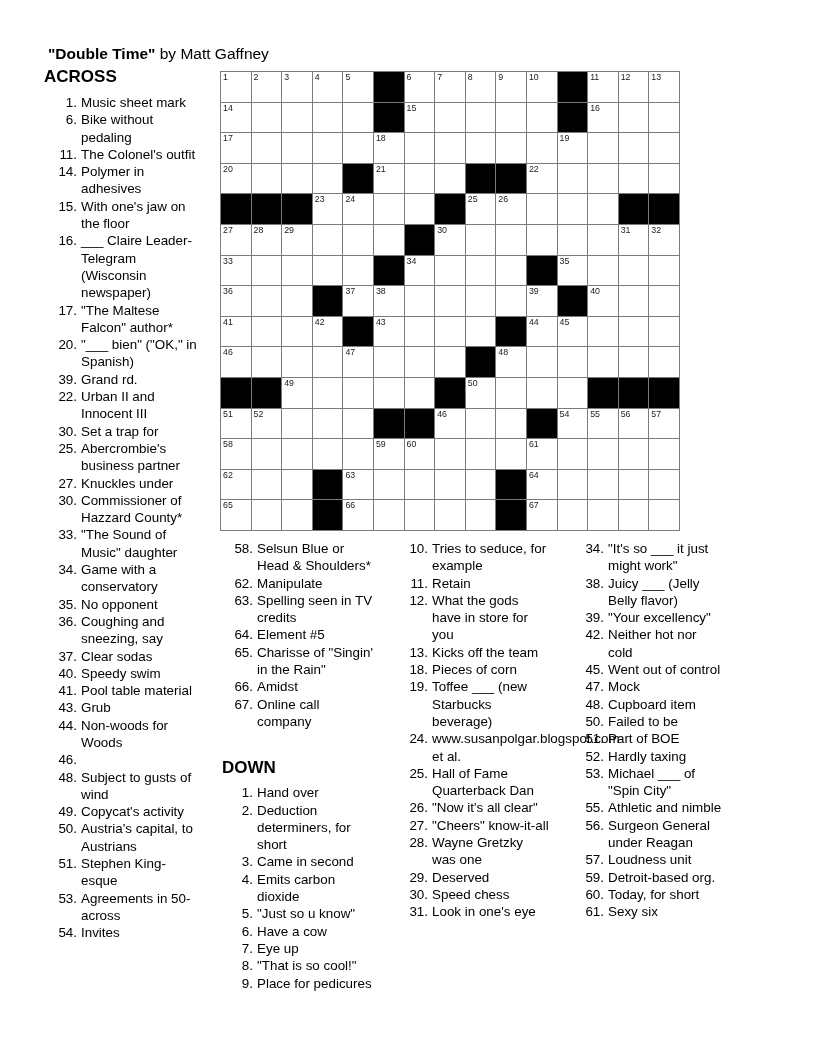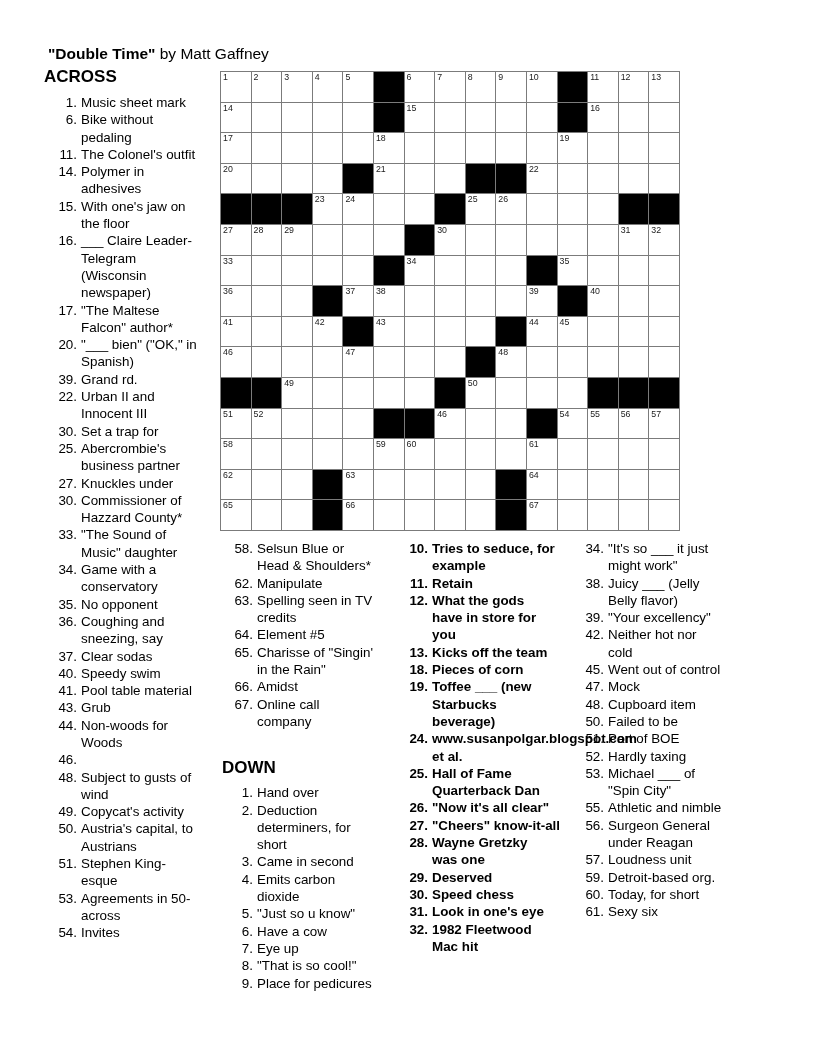--- a/index.html
+++ b/index.html
@@ -4,21 +4,21 @@
 <style>
   html,body{margin:0;padding:0;background:#fff;}
   .page{position:relative;width:816px;height:1056px;background:#fff;overflow:hidden;
         font-family:"Liberation Sans",sans-serif;color:#000;}
   .title{position:absolute;left:48px;top:45px;font-size:15.5px;line-height:18px;white-space:nowrap;}
   .title .tb{font-weight:bold;}
   .hdr{font-weight:bold;font-size:17px;line-height:20px;letter-spacing:0;}
   .col{position:absolute;font-size:13.4px;line-height:17.3px;}
   .col1{left:44px;top:67px;width:170px;}
   .col2{left:222px;top:540px;width:176px;}
-  .col3{left:400px;top:540px;width:176px;font-weight:bold;}
+  .col3{left:400px;top:540px;width:176px;}
   .col4{left:577px;top:540px;width:185px;}
   .col1 .list{margin-top:7px;}
   .hdr2{margin-top:28px;}
   #list-col2d{margin-top:6px;}
   .clue{display:flex;align-items:flex-start;}
   .clue .num{flex:none;text-align:right;}
   .col1 .num{width:33px;}
   .col2 .num{width:31px;}
   .col3 .num{width:28px;}
   .col4 .num{width:27px;}
@@ -681,25 +681,20 @@
           <span class="txt">Deserved</span>
         </div>
         <div class="clue">
           <span class="num">30.</span>
           <span class="txt">Speed chess</span>
         </div>
         <div class="clue">
           <span class="num">31.</span>
           <span class="txt">Look in one's eye</span>
         </div>
-        <div class="clue">
-          <span class="num">32.</span>
-          <span class="txt">1982 Fleetwood
-Mac hit</span>
-        </div>
       </div>
   </div>
 
   <div class="col col4">
     <div class="list" id="list-col4">
         <div class="clue">
           <span class="num">34.</span>
           <span class="txt">"It's so ___ it just
 might work"</span>
         </div>

